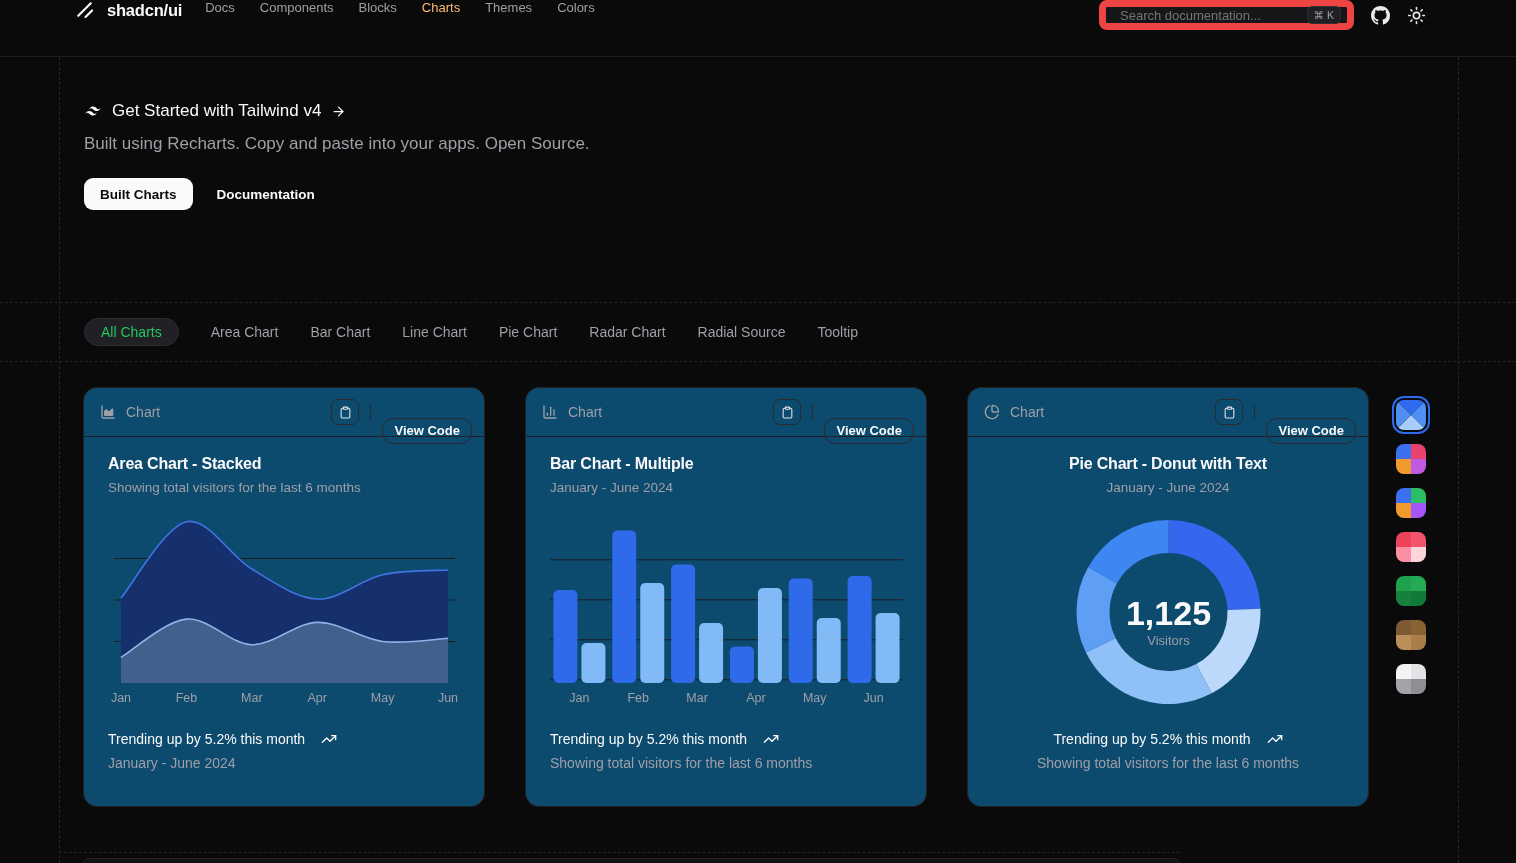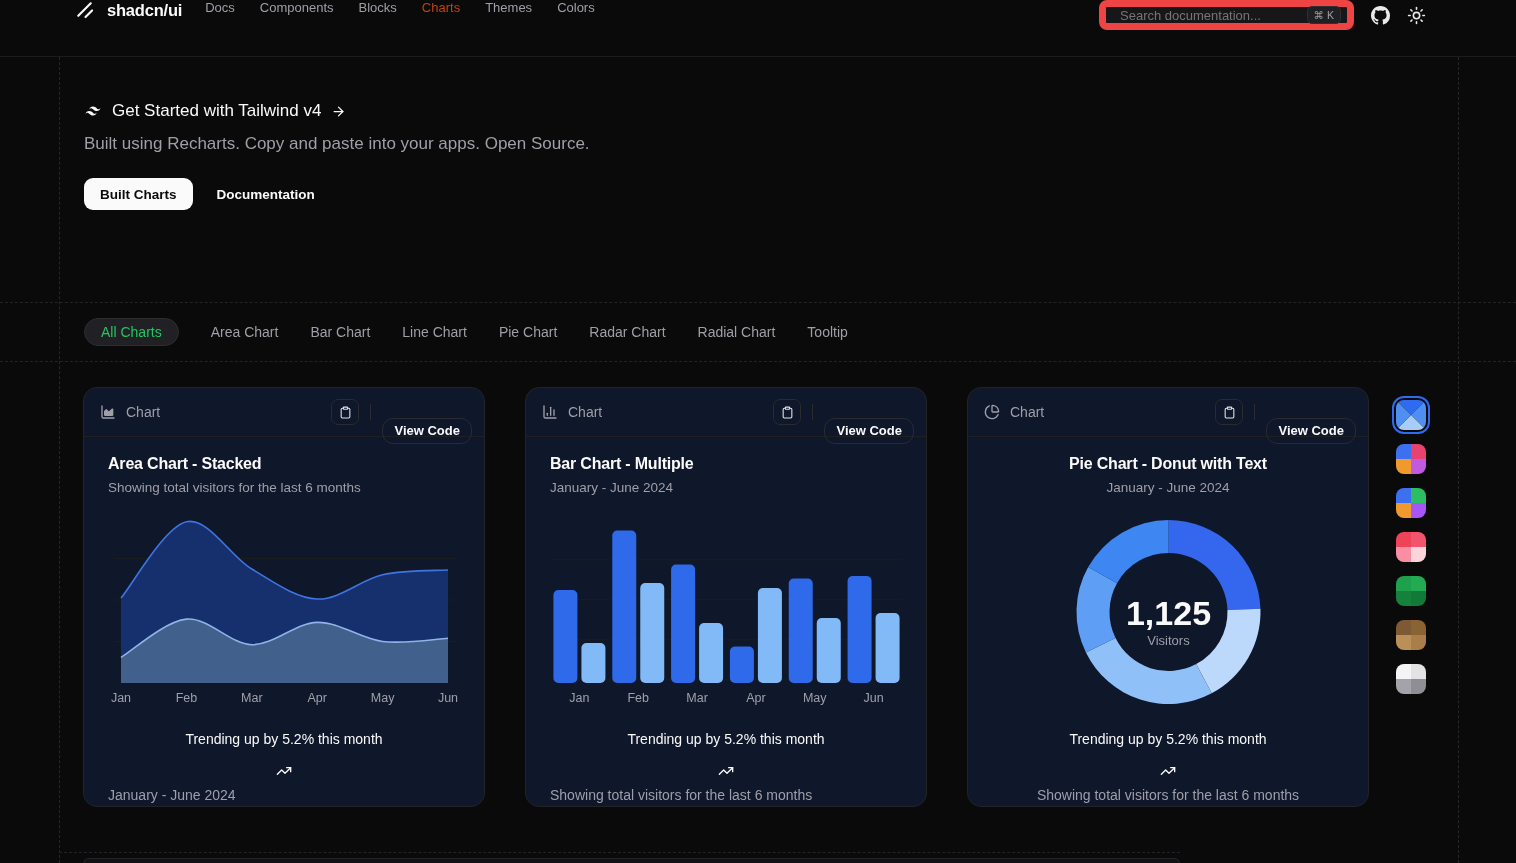--- a/index.html
+++ b/index.html
@@ -12,21 +12,21 @@
   .rail{position:absolute;top:57px;bottom:0;width:0;border-left:1px dashed #26262b;}
   .rail.left{left:59px;} .rail.right{left:1458px;}
 
   
   .nav{position:absolute;top:0;left:0;width:1516px;height:57px;box-sizing:border-box;
        display:flex;align-items:flex-start;padding:0 90px 0 75px;border-bottom:1px solid #1c1c1f;}
   .brand{display:flex;align-items:center;gap:11px;}
   .brand-name{font-size:16.5px;font-weight:700;letter-spacing:-0.2px;}
   .nav-links{display:flex;align-items:center;gap:25px;margin-left:23px;}
   .nav-link{font-size:13px;color:#9f9fa8;}
-  .nav-link.active{color:#c2410c;}
+  .nav-link.active{color:#fdba74;}
   .nav-right{margin-left:auto;display:flex;align-items:center;gap:17px;}
   .search{width:255px;height:30px;box-sizing:border-box;background:#17171a;border:7px solid #ef4444;
           border-radius:8px;display:flex;align-items:center;padding:0 6px 0 12px;gap:8px;}
   .search input{flex:1;background:transparent;border:none;outline:none;color:#8f8f98;font-size:13px;
           font-family:inherit;min-width:0;}
   .kbd{font-size:10.5px;color:#9f9fa8;background:#202024;border:1px solid #2e2e33;border-radius:5px;
        padding:2px 6px;white-space:nowrap;}
   .icon-link{display:flex;align-items:center;justify-content:center;background:none;border:none;padding:0;}
 
   
@@ -42,37 +42,37 @@
 
   
   .tabs{position:absolute;top:302px;left:0;width:1516px;height:60px;box-sizing:border-box;
         border-top:1px dashed #232327;border-bottom:1px dashed #232327;
         display:flex;align-items:center;gap:32px;padding-left:84px;}
   .tab{font-size:14px;color:#9f9fa8;font-weight:500;}
   .tab.active{color:#22c55e;background:#212125;border:1px solid #2c2c31;border-radius:999px;padding:5px 16px;}
 
   
   .grid{position:absolute;top:387px;left:83px;display:flex;gap:40px;}
-  .card{width:402px;height:420px;box-sizing:border-box;background:#0f172a;border:1px solid #232327;
+  .card{width:402px;height:420px;box-sizing:border-box;background:#0c4a6e;border:1px solid #232327;
         border-radius:14px;overflow:hidden;}
   .card-header{height:49px;box-sizing:border-box;display:flex;align-items:center;gap:8px;
                padding:0 12px 0 16px;border-bottom:1px solid #202023;}
   .card-header-label{color:#9f9fa8;font-size:14px;margin-left:2px;flex:1;}
   .icon-btn{width:28px;height:26px;border:1px solid #2a2a2f;border-radius:7px;background:transparent;
             display:flex;align-items:center;justify-content:center;color:#e4e4e7;}
   .header-divider{width:1px;height:16px;background:#2a2a2f;margin:0 3px;}
   .view-code-btn{height:26px;padding:0 11px;border:1px solid #2a2a2f;border-radius:11px;background:transparent;
                  color:#fafafa;font-size:13px;font-weight:600;display:flex;align-items:center;margin-top:37px;}
   .card-body{padding:18px 24px 0;}
   .card-title{font-size:16px;font-weight:700;letter-spacing:-0.2px;}
   .card-desc{margin-top:7px;font-size:13.5px;color:#9f9fa8;}
   .chart-wrap{margin-top:20px;height:192px;}
   .card.centered .card-body{text-align:center;}
   .card-footer{margin-top:24px;font-size:14px;}
-  .footer-primary{display:flex;align-items:center;gap:16px;font-weight:500;color:#fafafa;flex-direction:column;}
+  .footer-primary{display:flex;align-items:center;gap:16px;font-weight:500;color:#fafafa;}
   .card.centered .footer-primary{justify-content:center;}
   .footer-secondary{margin-top:8px;color:#9f9fa8;}
 
   
   .swatch-rail{position:absolute;left:1396px;top:400px;display:flex;flex-direction:column;gap:14px;}
   .swatch{width:30px;height:30px;border-radius:8px;overflow:hidden;display:flex;cursor:pointer;}
   .swatch.selected{outline:2px solid #2f6bee;outline-offset:2px;}
 
   
   .bottom-line{position:absolute;top:852px;left:59px;width:1121px;border-top:1px dashed #232327;}
@@ -155,21 +155,21 @@
     </div>
   </div>
 
   <div class="tabs" id="tabs-row">
       <a class="tab active">All Charts</a>
       <a class="tab">Area Chart</a>
       <a class="tab">Bar Chart</a>
       <a class="tab">Line Chart</a>
       <a class="tab">Pie Chart</a>
       <a class="tab">Radar Chart</a>
-      <a class="tab">Radial Chart</a>
+      <a class="tab">Radial Source</a>
       <a class="tab">Tooltip</a>
     </div>
 
   <div class="grid">
 
     <div class="card">
       <div class="card-header">
         <span>
           <svg width="16" height="16" viewBox="0 0 24 24" fill="none" stroke="#9f9fa8" stroke-width="2" stroke-linecap="round" stroke-linejoin="round">
             <path d="M3 3v16a2 2 0 0 0 2 2h16"></path>

